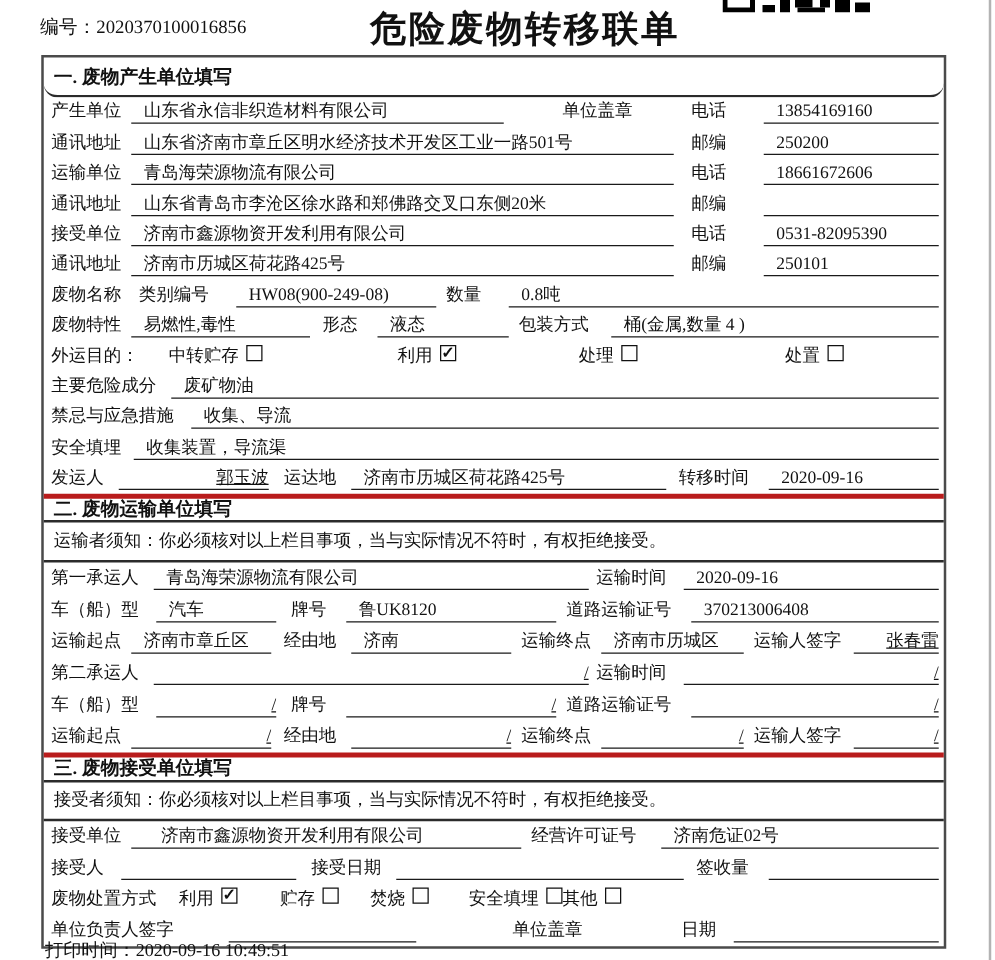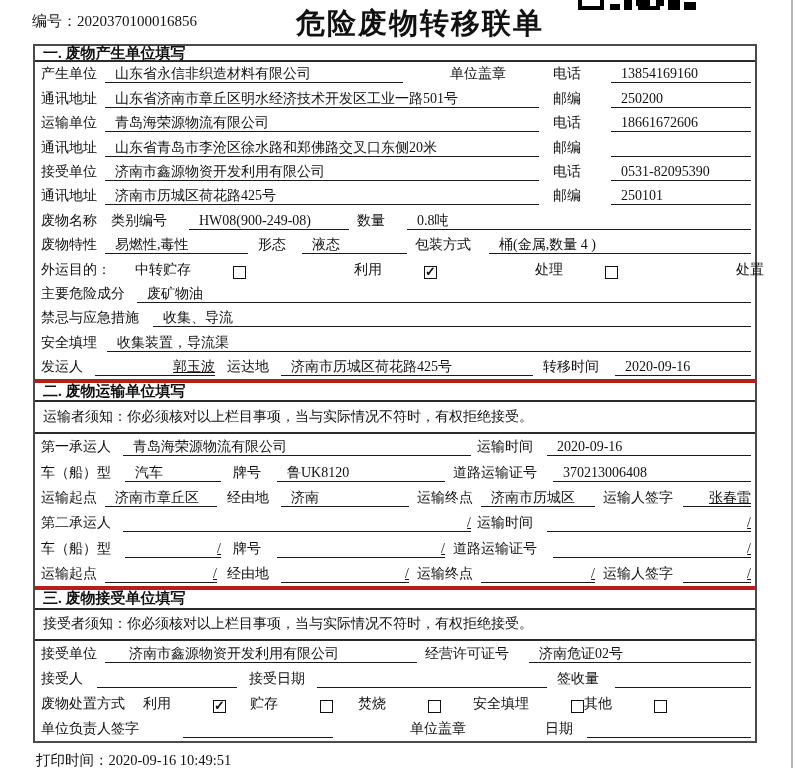--- a/index.html
+++ b/index.html
@@ -24,22 +24,22 @@
   .r{display:flex;align-items:flex-end;padding:0 4px 3px 6px;box-sizing:border-box;}
   .nl{white-space:nowrap;height:19px;line-height:19px;flex:0 0 auto;}
   .u{border-bottom:1px solid #1a1a1a;white-space:nowrap;height:19px;line-height:19px;
      padding-left:10px;box-sizing:border-box;overflow:hidden;flex:0 0 auto;}
   .uf{flex:1 1 auto;}
   .uc{text-align:right;padding-left:0;text-decoration:underline;}
   .ctr{text-align:center;height:19px;line-height:19px;flex:0 0 auto;}
   .cb{display:inline-block;width:11px;height:11px;border:1.5px solid #111;
       margin-left:6px;position:relative;top:0px;flex:0 0 auto;}
   .ck{font-style:normal;position:absolute;left:0px;top:-5px;font-size:13px;font-weight:bold;}
-  .opt{display:flex;align-items:flex-end;height:19px;line-height:19px;flex:0 0 auto;gap:36px;}
-  .h22{height:16px;} .h23{height:23px;} .h24{height:24px;}
+  .opt{display:flex;align-items:flex-start;height:19px;line-height:19px;flex:0 0 auto;}
+  .h22{height:32px;border-radius:11px;} .h23{height:23px;} .h24{height:24px;}
   .row1{height:24.4px;} .row2{height:25.3px;} .row3{height:25px;}
   .n32{height:32px;} .n31{height:31px;}
   .foot{position:absolute;left:36px;top:751px;font-size:14.5px;white-space:nowrap;}
 </style>
 </head>
 <body>
 
 <div class="hdr">
   <span class="serial"><span>编号：</span><span>2020370100016856</span></span>
   <div class="title">危险废物转移联单</div>
@@ -244,21 +244,21 @@
   </div>
 
   <div class="r row3">
     <span class="nl" style="width:90px">废物处置方式</span>
     <span class="opt" style="margin-left:12px">
       <span>利用</span>
       <span class="cb">
           <i class="ck">✓</i>
         </span>
     </span>
-    <span class="opt" style="margin-left:24px">
+    <span class="opt" style="margin-left:34px">
       <span>贮存</span>
       <span class="cb"></span>
     </span>
     <span class="opt" style="margin-left:25px">
       <span>焚烧</span>
       <span class="cb"></span>
     </span>
     <span class="opt" style="margin-left:32px">
       <span>安全填埋</span>
       <span class="cb"></span>

